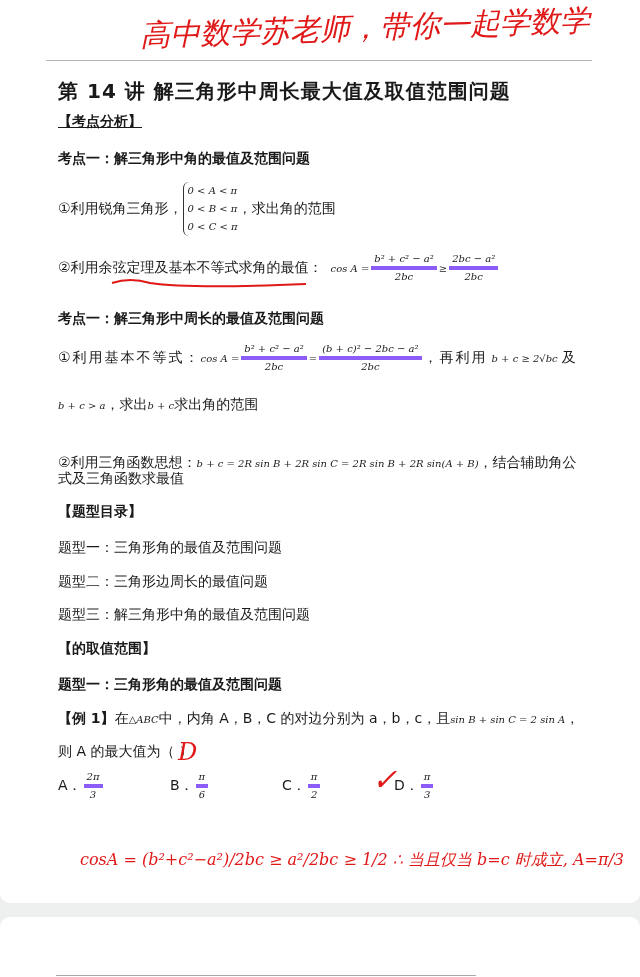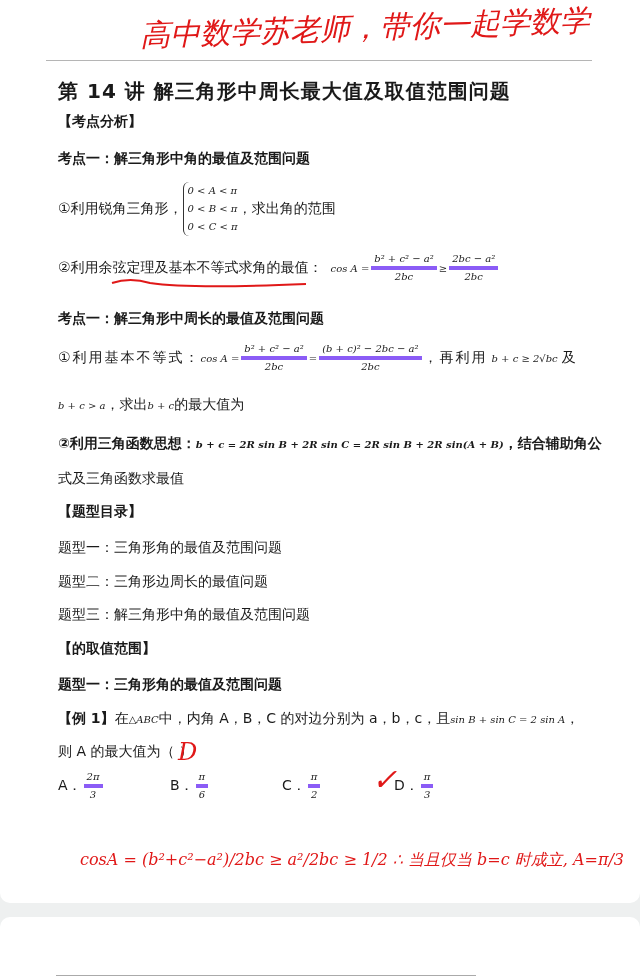--- a/index.html
+++ b/index.html
@@ -23,21 +23,21 @@
 <body>
 
 <div class="page">
   <div class="corner" style="left:46px;top:60px;border-width:1px 0 0 0;width:546px;"></div>
   <div class="corner" style="left:46px;top:60px;border-width:0 0 0 0;"></div>
 
   <div class="hw" style="left:140px;top:8px;font-size:30px;transform:rotate(-2deg);">高中数学苏老师，带你一起学数学</div>
 
   <div class="title">第 14 讲  解三角形中周长最大值及取值范围问题</div>
 
-  <div class="t b" style="top:113px;">【考点分析】</div>
+  <div class="t b" style="top:113px;text-decoration:underline;">【考点分析】</div>
   <div class="t b" style="top:150px;">考点一：解三角形中角的最值及范围问题</div>
 
   <div class="t" style="top:182px;display:flex;align-items:center;">
     <span>①利用锐角三角形，</span>
     <span class="cases m">
       <div>0 &lt; A &lt; π</div>
       <div>0 &lt; B &lt; π</div>
       <div>0 &lt; C &lt; π</div>
     </span>
     <span>，求出角的范围</span>
@@ -72,24 +72,24 @@
     <span class="m" style="letter-spacing:0;">=</span>
     <span class="frac m" style="letter-spacing:0;">
         <span class="n">(b + c)² − 2bc − a²</span>
         <span class="d">2bc</span>
       </span>
     <span>，再利用</span>
     <span class="m" style="letter-spacing:0;margin:0 4px;">b + c ≥ 2√bc</span>
     <span>及</span>
   </div>
   <div class="t" style="top:396px;">
-    <span class="m">b + c &gt; a</span><span>，求出</span><span class="m">b + c</span><span>的最大值为</span>
+    <span class="m">b + c &gt; a</span><span>，求出</span><span class="m">b + c</span><span>求出角的范围</span>
   </div>
 
-  <div class="t" style="top:435px;font-weight:bold;">
+  <div class="t" style="top:454px;">
     <span>②利用三角函数思想：</span><span class="m">b + c = 2R sin B + 2R sin C = 2R sin B + 2R sin(A + B)</span><span>，结合辅助角公</span>
   </div>
   <div class="t" style="top:470px;">式及三角函数求最值</div>
 
   <div class="t b" style="top:503px;">【题型目录】</div>
   <div class="t" style="top:539px;">题型一：三角形角的最值及范围问题</div>
   <div class="t" style="top:573px;">题型二：三角形边周长的最值问题</div>
   <div class="t" style="top:606px;">题型三：解三角形中角的最值及范围问题</div>
 
   <div class="t b" style="top:640px;">【的取值范围】</div>

